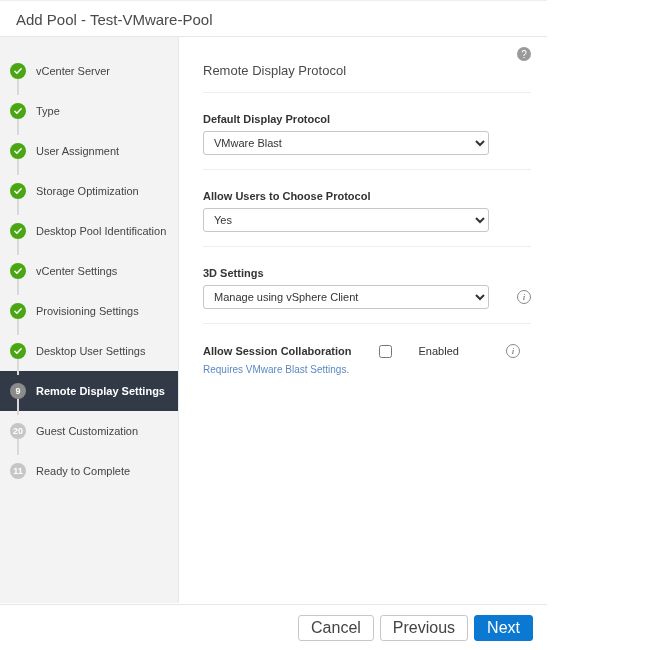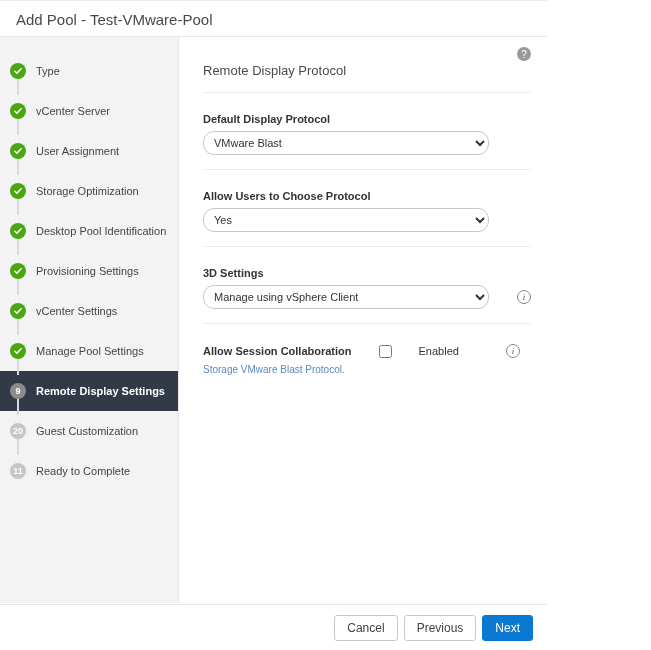--- a/index.html
+++ b/index.html
@@ -17,55 +17,55 @@
   .step.active { background:#313a46; color:#fff; font-weight:bold; }
   .step.active .dot.current { background:#8b8b8b; }
   .step + .step::before { content:""; position:absolute; left:17px; top:-20px; width:2px; height:24px; background:#d9d9d9; z-index:0; }
   .main { flex:1; padding:18px 16px 10px 24px; position:relative; }
   .help-top { position:absolute; top:10px; right:16px; width:14px; height:14px; border-radius:50%; background:#9a9a9a; color:#fff; font-size:10px; display:flex; align-items:center; justify-content:center; cursor:pointer;}
   h2.section { font-weight:400; font-size:13px; color:#4b4b4b; margin:8px 0 14px 0; }
   .group { margin-bottom:14px; border-top:1px solid #eee; padding-top:20px; max-width:430px;}
   .group:first-of-type { border-top:none; padding-top:0; }
   .label { font-size:11px; font-weight:bold; color:#333; margin-bottom:6px; }
   .sel-row { display:flex; align-items:center; }
-  select { width:286px; height:24px; border:1px solid #c7c7c7; border-radius:11px; font-size:11px; padding:2px 6px; background:#fff; color:#333; }
+  select { width:286px; height:24px; border:1px solid #c7c7c7; border-radius:3px; font-size:11px; padding:2px 6px; background:#fff; color:#333; }
   .info-icon { width:14px; height:14px; border:1px solid #888; border-radius:50%; display:inline-flex; align-items:center; justify-content:center; font-size:9px; color:#555; margin-left:28px; font-style:italic; font-family:serif; cursor:pointer;}
   .inline-row { display:flex; align-items:center; gap:27px; }
   .inline-row .label { margin-bottom:0; }
   .cb { width:13px; height:13px; margin:0; }
   .cb-label { font-size:11px; color:#333;text-align:center; }
   .note { font-size:10px; color:#5a89c0; margin-top:6px; }
   .footer { position:absolute; left:0; right:0; bottom:0; height:46px; border-top:1px solid #e7e7e7; display:flex; align-items:center; justify-content:flex-end; gap:6px; padding:0 14px; background:#fff; }
-  .btn { height:26px; padding:0 12px; border-radius:3px; font-size:12px; cursor:pointer; }
+  .btn { height:26px; padding:0 12px; border-radius:3px; font-size:16px; cursor:pointer; }
   .btn.secondary { background:#fff; border:1px solid #c7c7c7; color:#444; }
   .btn.primary { background:#0b78d1; border:1px solid #0b78d1; color:#fff; }
 </style>
 </head>
 <body>
 
 <div class="page">
   <div class="header">Add Pool - Test-VMware-Pool</div>
 
   <div class="body">
     <div class="sidebar" id="sidebar">
         <div class="step">
           <span class="dot complete">
             <svg viewBox="0 0 16 16">
               <path d="M3 8.5 L6.2 11.5 L13 4.5" stroke="#fff" stroke-width="2.4" fill="none" stroke-linecap="round" stroke-linejoin="round"></path>
             </svg>
           </span>
-          <span>Type</span>
+          <span>vCenter Server</span>
         </div>
         <div class="step">
           <span class="dot complete">
             <svg viewBox="0 0 16 16">
               <path d="M3 8.5 L6.2 11.5 L13 4.5" stroke="#fff" stroke-width="2.4" fill="none" stroke-linecap="round" stroke-linejoin="round"></path>
             </svg>
           </span>
-          <span>vCenter Server</span>
+          <span>Type</span>
         </div>
         <div class="step">
           <span class="dot complete">
             <svg viewBox="0 0 16 16">
               <path d="M3 8.5 L6.2 11.5 L13 4.5" stroke="#fff" stroke-width="2.4" fill="none" stroke-linecap="round" stroke-linejoin="round"></path>
             </svg>
           </span>
           <span>User Assignment</span>
         </div>
         <div class="step">
@@ -83,37 +83,37 @@
             </svg>
           </span>
           <span>Desktop Pool Identification</span>
         </div>
         <div class="step">
           <span class="dot complete">
             <svg viewBox="0 0 16 16">
               <path d="M3 8.5 L6.2 11.5 L13 4.5" stroke="#fff" stroke-width="2.4" fill="none" stroke-linecap="round" stroke-linejoin="round"></path>
             </svg>
           </span>
+          <span>vCenter Settings</span>
+        </div>
+        <div class="step">
+          <span class="dot complete">
+            <svg viewBox="0 0 16 16">
+              <path d="M3 8.5 L6.2 11.5 L13 4.5" stroke="#fff" stroke-width="2.4" fill="none" stroke-linecap="round" stroke-linejoin="round"></path>
+            </svg>
+          </span>
           <span>Provisioning Settings</span>
         </div>
         <div class="step">
           <span class="dot complete">
             <svg viewBox="0 0 16 16">
               <path d="M3 8.5 L6.2 11.5 L13 4.5" stroke="#fff" stroke-width="2.4" fill="none" stroke-linecap="round" stroke-linejoin="round"></path>
             </svg>
           </span>
-          <span>vCenter Settings</span>
-        </div>
-        <div class="step">
-          <span class="dot complete">
-            <svg viewBox="0 0 16 16">
-              <path d="M3 8.5 L6.2 11.5 L13 4.5" stroke="#fff" stroke-width="2.4" fill="none" stroke-linecap="round" stroke-linejoin="round"></path>
-            </svg>
-          </span>
-          <span>Manage Pool Settings</span>
+          <span>Desktop User Settings</span>
         </div>
         <div class="step active">
           <span class="dot current">9</span>
           <span>Remote Display Settings</span>
         </div>
         <div class="step">
           <span class="dot pending">20</span>
           <span>Guest Customization</span>
         </div>
         <div class="step">
@@ -154,21 +154,21 @@
         </div>
       </div>
 
       <div class="group">
         <div class="inline-row">
           <span class="label">Allow Session Collaboration</span>
           <input type="checkbox" class="cb" style="">
           <span class="cb-label">Enabled</span>
           <span class="info-icon" style="margin-left:20px;">i</span>
         </div>
-        <div class="note">Storage VMware Blast Protocol.</div>
+        <div class="note">Requires VMware Blast Settings.</div>
       </div>
     </div>
   </div>
 
   <div class="footer">
     <button class="btn secondary">Cancel</button>
     <button class="btn secondary">Previous</button>
     <button class="btn primary">Next</button>
   </div>
 </div>

